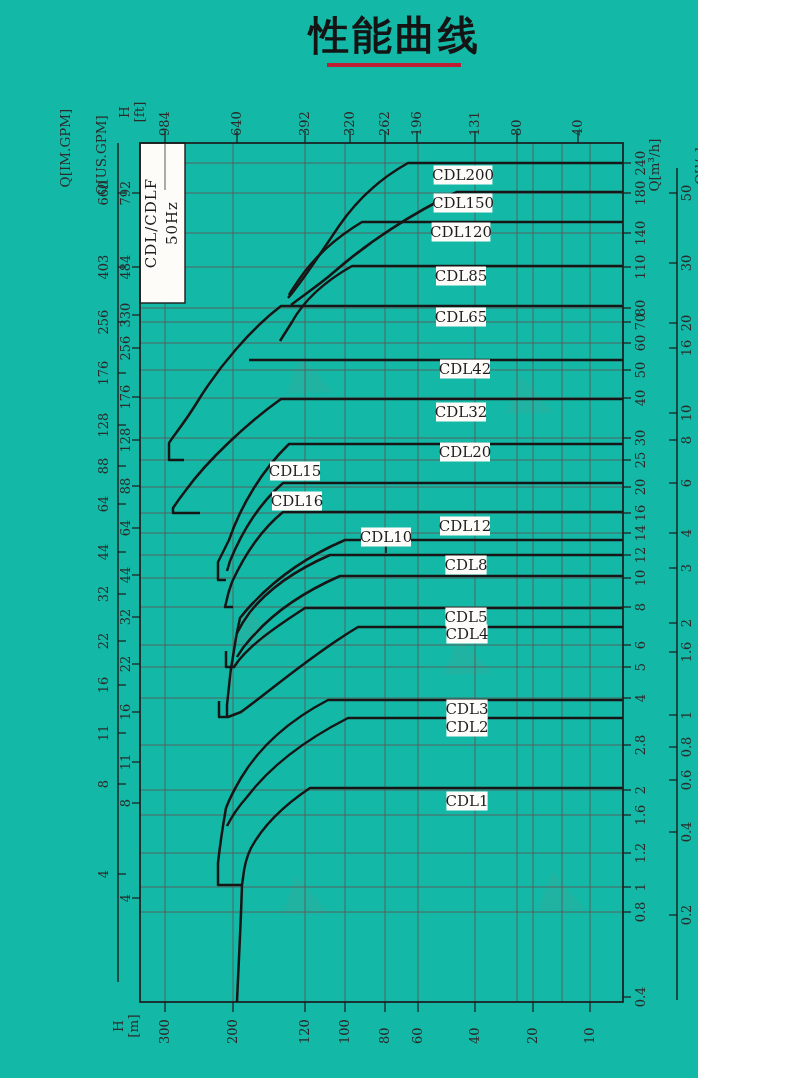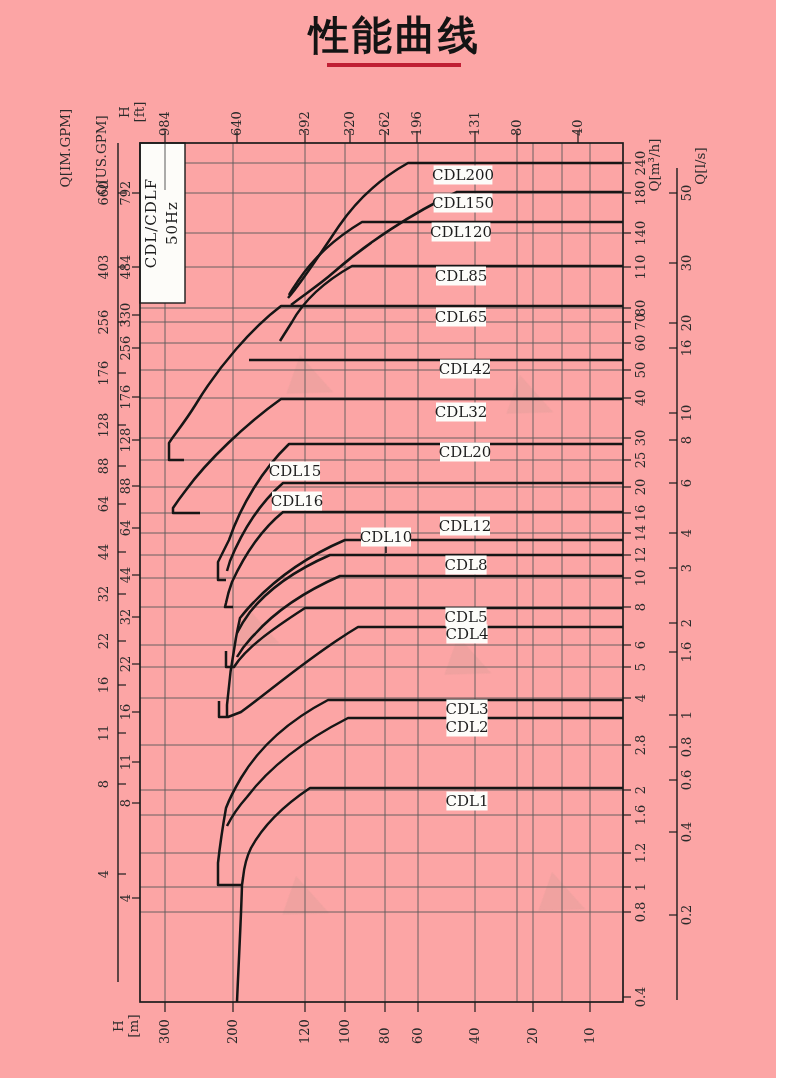--- a/index.html
+++ b/index.html
@@ -1,16 +1,16 @@
 <!DOCTYPE html>
 <html><head>
 <meta charset="utf-8">
 <style>
   html,body{margin:0;padding:0;background:#ffffff;}
-  .page{position:relative;width:776px;height:1078px;background:#fca5a5;overflow:hidden;
+  .page{position:relative;width:698px;height:1078px;background:#14b8a6;overflow:hidden;
         font-family:"DejaVu Serif", serif;}
   .main-title{position:absolute;top:8px;left:0;width:790px;text-align:center;margin:0;
         font-family:"Liberation Sans", sans-serif;font-weight:bold;font-size:40px;
         letter-spacing:3px;color:#141414;}
   .title-underline{position:absolute;top:63px;left:327px;width:134px;height:4px;background:#c01e33;}
   svg text{font-family:"DejaVu Serif", serif;fill:#2b2b2b;}
   svg .unit{font-size:13.5px;}
   svg .ticklabel{font-size:13px;}
   svg .curvelabel{font-size:15px;fill:#1d1d1d;}
   svg .boxlabel{font-size:15px;fill:#1d1d1d;letter-spacing:1px;}

